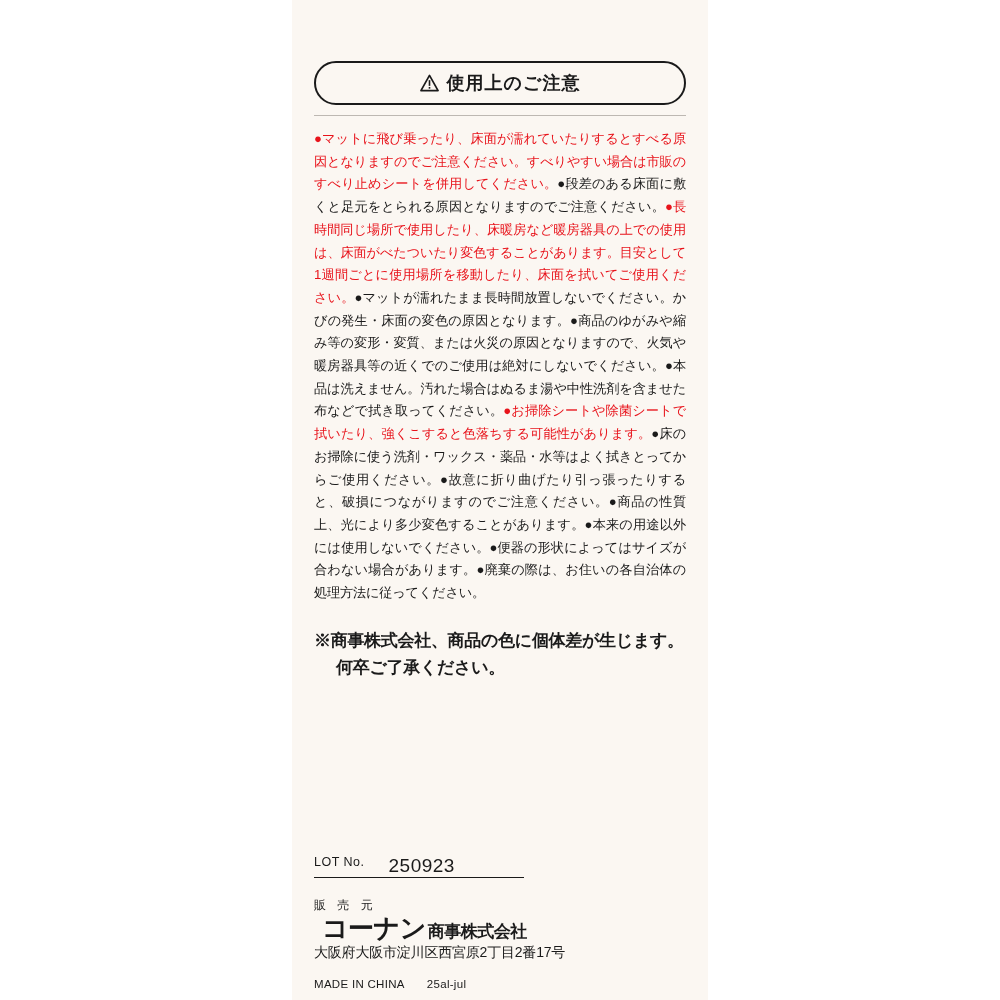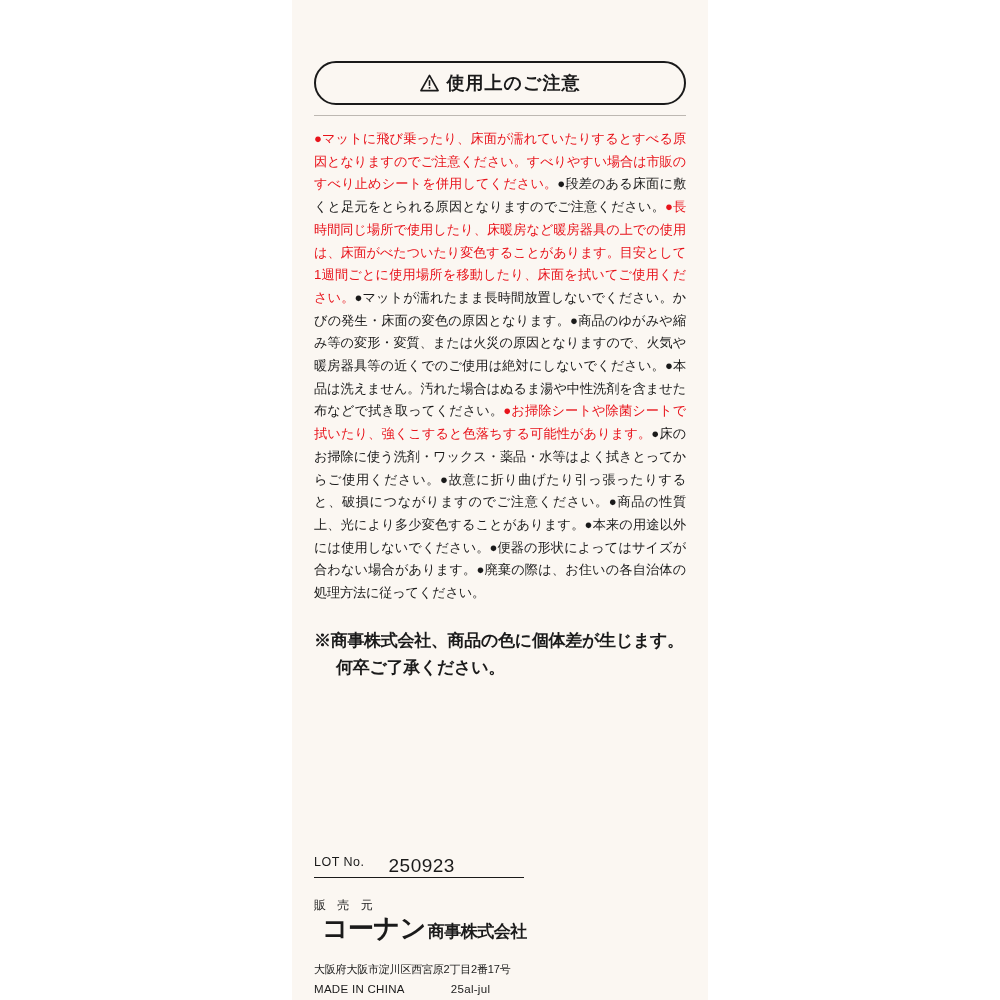--- a/index.html
+++ b/index.html
@@ -164,29 +164,29 @@
   }
   .seller-suffix {
     font-size: 17px;
     font-weight: bold;
     letter-spacing: -0.5px;
     line-height: 1;
     margin-left: 2px;
     text-align: right;
   }
   .seller-address {
-    margin-top: 21px;
-    font-size: 11px;
+    margin-top: 3px;
+    font-size: 14px;
     letter-spacing: -0.2px;
   }
   .footer-bottom {
-    margin-top: 6px;
+    margin-top: 16px;
     display: flex;
     align-items: baseline;
-    gap: 46px;
+    gap: 22px;
     font-size: 11.5px;
     letter-spacing: 0.3px;
   }
 </style>
 </head>
 <body>
 
 <div class="page">
   <div class="label-panel"></div>
 

